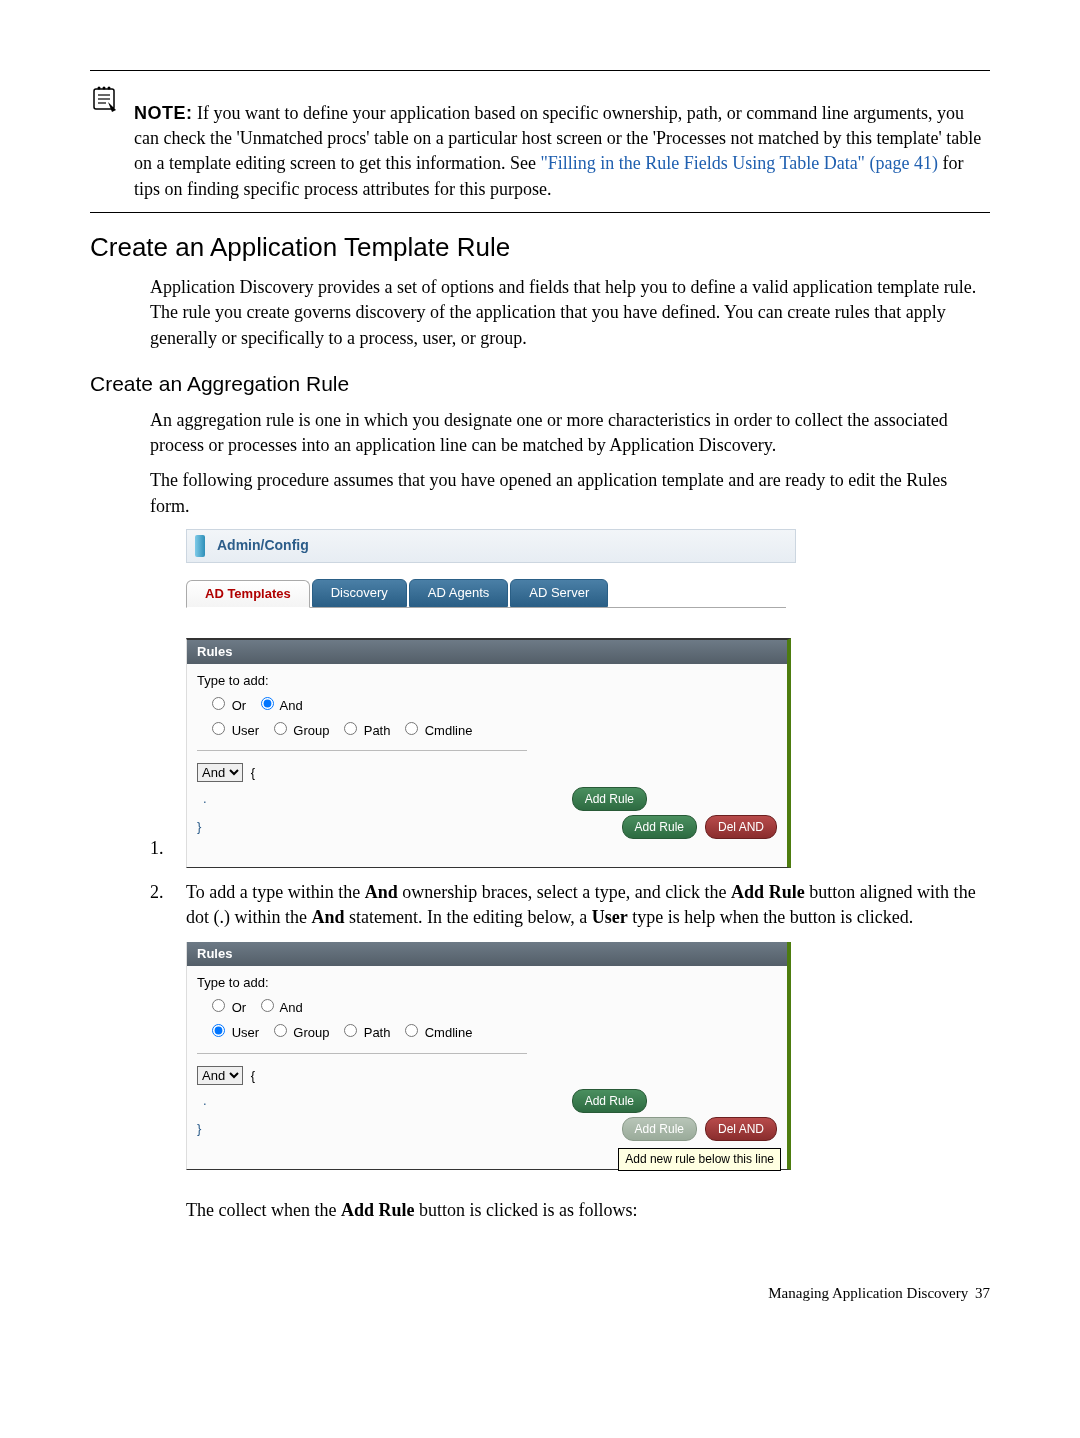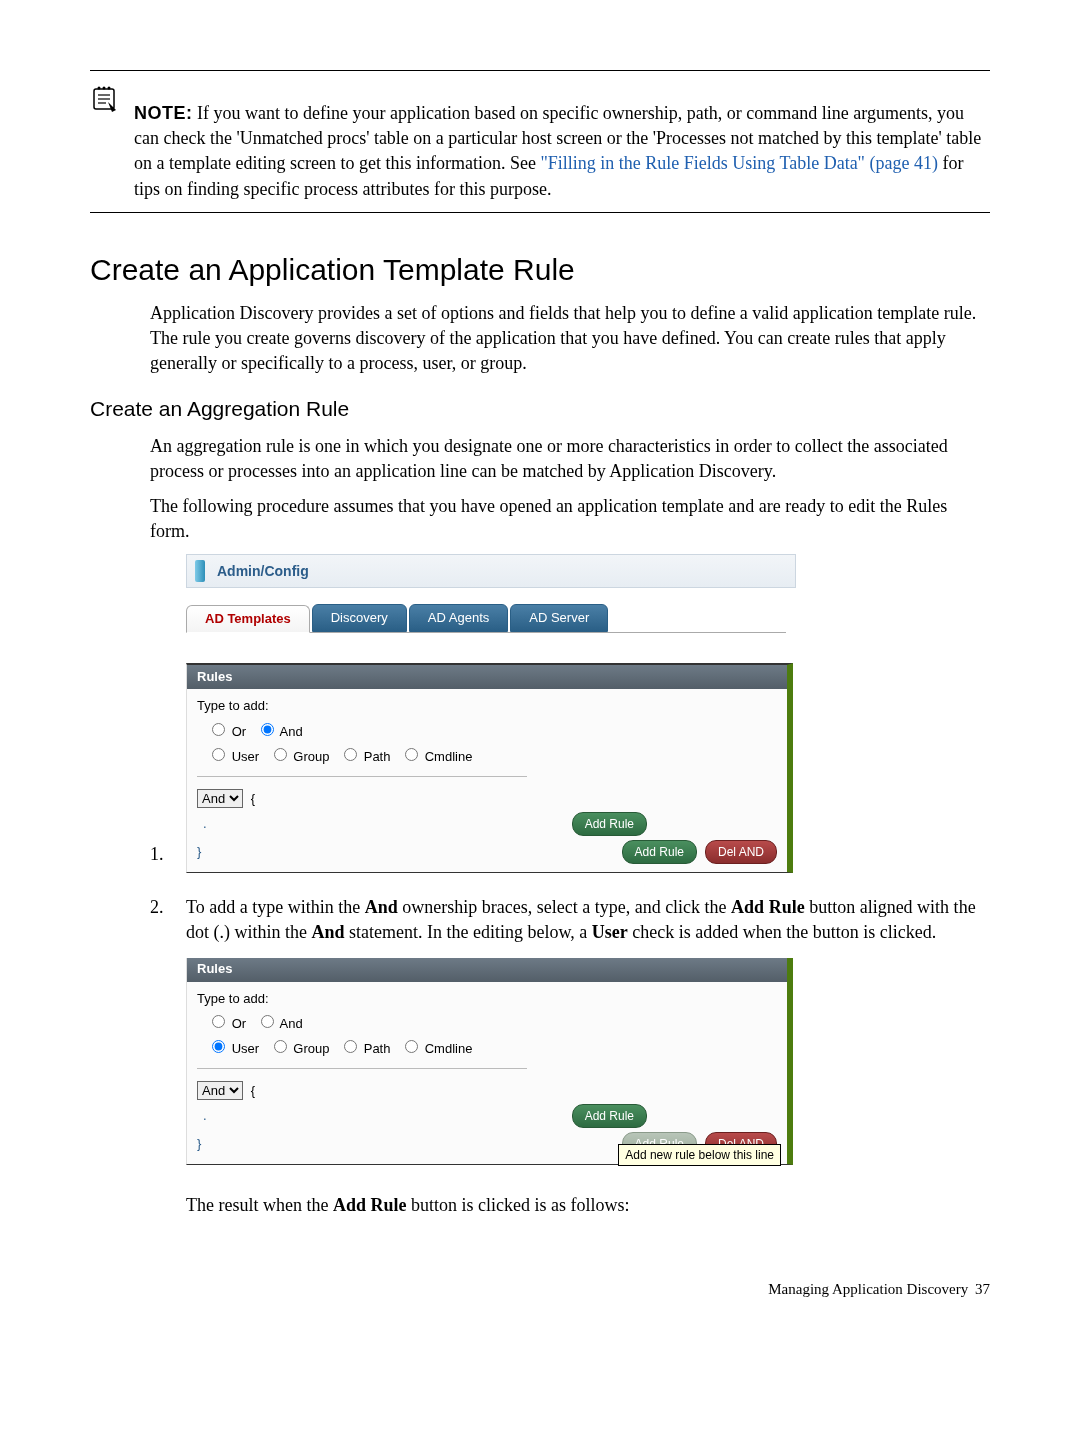--- a/index.html
+++ b/index.html
@@ -33,41 +33,41 @@
     font-family: "Futura", "Century Gothic", "Arial", sans-serif;
     font-weight: 600;
     letter-spacing: 0.5px;
   }
   .inline-link {
     color: #2060b0;
   }
   h2.section-title {
     font-family: "Futura", "Century Gothic", "Arial", sans-serif;
     font-weight: 300;
-    font-size: 30px;
-    margin: 36px 0 10px 0;
+    font-size: 26px;
+    margin: 16px 0 10px 0;
   }
   .body-text {
     margin: 10px 0 10px 60px;
   }
   h3.subsection-title {
     font-family: "Futura", "Century Gothic", "Arial", sans-serif;
     font-weight: 300;
     font-size: 21px;
     margin: 18px 0 8px 0;
   }
   ol.steps {
     margin: 0 0 0 60px;
     padding: 0;
     counter-reset: step;
   }
   ol.steps > li {
     list-style: none;
     position: relative;
-    margin-bottom: 22px;
+    margin-bottom: 12px;
     padding-left: 36px;
   }
   ol.steps > li::before {
     counter-increment: step;
     content: counter(step) ".";
     position: absolute;
     left: 0;
     bottom: 6px;
   }
   ol.steps > li.step-top::before {
@@ -135,25 +135,25 @@
   .tab.inactive {
     background: linear-gradient(#4a7fa6, #2a5f86);
     color: #fff;
     border: 1px solid #2a5f86;
   }
   
   .rules-panel {
     width: 600px;
     border-bottom: 1px solid #333;
     border-left: 1px solid #ddd;
-    border-right: 6px solid #4d7c0f;
+    border-right: 4px solid #4d7c0f;
     font-family: Verdana, Arial, sans-serif;
     font-size: 13px;
     position: relative;
-    padding-bottom: 4px;
+    padding-bottom: 24px;
     background: #fbfbfb;
   }
   .rules-header {
     background: linear-gradient(#6d7a86, #535e68);
     color: #fff;
     font-weight: bold;
     height: 24px;
     display: flex;
     align-items: center;
     padding-left: 10px;
@@ -307,21 +307,21 @@
             <span class="btn">Add Rule</span>
             <span class="btn red" style="margin-left:8px;">Del AND</span>
           </div>
         </div>
       </div>
     </div>
   </li>
 
   <li class="step-top">
     <p style="margin:0 0 12px 0;">
-      <span>To add a type within the </span><b>And</b><span> ownership braces, select a type, and click the </span><b>Add Rule</b><span> button aligned with the dot (.) within the </span><b>And</b><span>  statement. In the editing below, a </span><b>User</b><span> check is added when the button is clicked.</span>
+      <span>To add a type within the </span><b>And</b><span> ownership braces, select a type, and click the </span><b>Add Rule</b><span> button aligned with the dot (.) within the </span><b>And</b><span>  statement. In the editing below, a </span><b>User</b><span> type is help when the button is clicked.</span>
     </p>
 
     <div class="screenshot">
       <div class="rules-panel">
         <div class="rules-header">Rules</div>
         <div class="rules-body">
           <div>Type to add:</div>
           <div style="padding-left:10px; margin:4px 0;">
             <label><input type="radio" style=""> <span>Or</span></label>
             <label style="margin-left:6px;"><input type="radio" style=""> <span>And</span></label>
@@ -349,21 +349,21 @@
             <span style="flex:1;"></span>
             <span class="btn ghost">Add Rule</span>
             <span class="btn red" style="margin-left:8px;">Del AND</span>
           </div>
         </div>
         <div class="tooltip" style="right:6px; bottom:-2px;">Add new rule below this line</div>
       </div>
     </div>
 
     <p style="margin:28px 0 0 0;">
-      <span>The result when the </span><b>Add Rule</b><span> button is clicked is as follows:</span>
+      <span>The collect when the </span><b>Add Rule</b><span> button is clicked is as follows:</span>
     </p>
   </li>
 </ol>
 
 <div class="footer">
   <span>Managing Application Discovery</span>
   <span class="pn">37</span>
 </div>
 
 </body></html>

